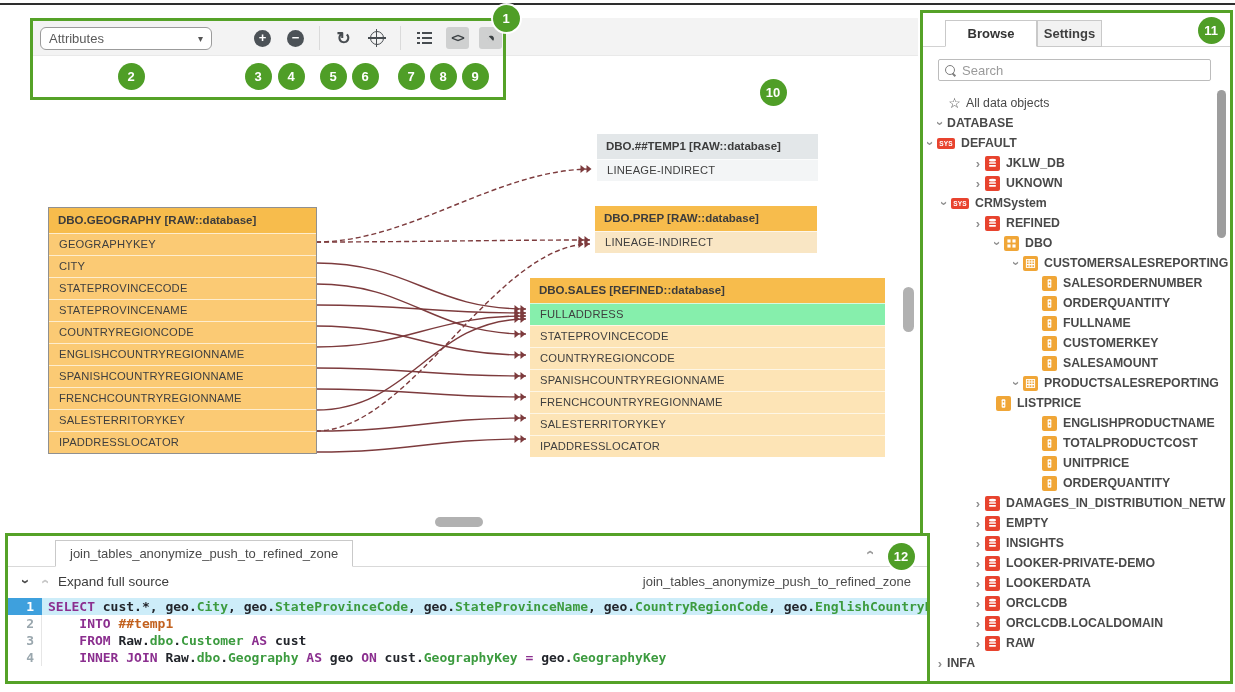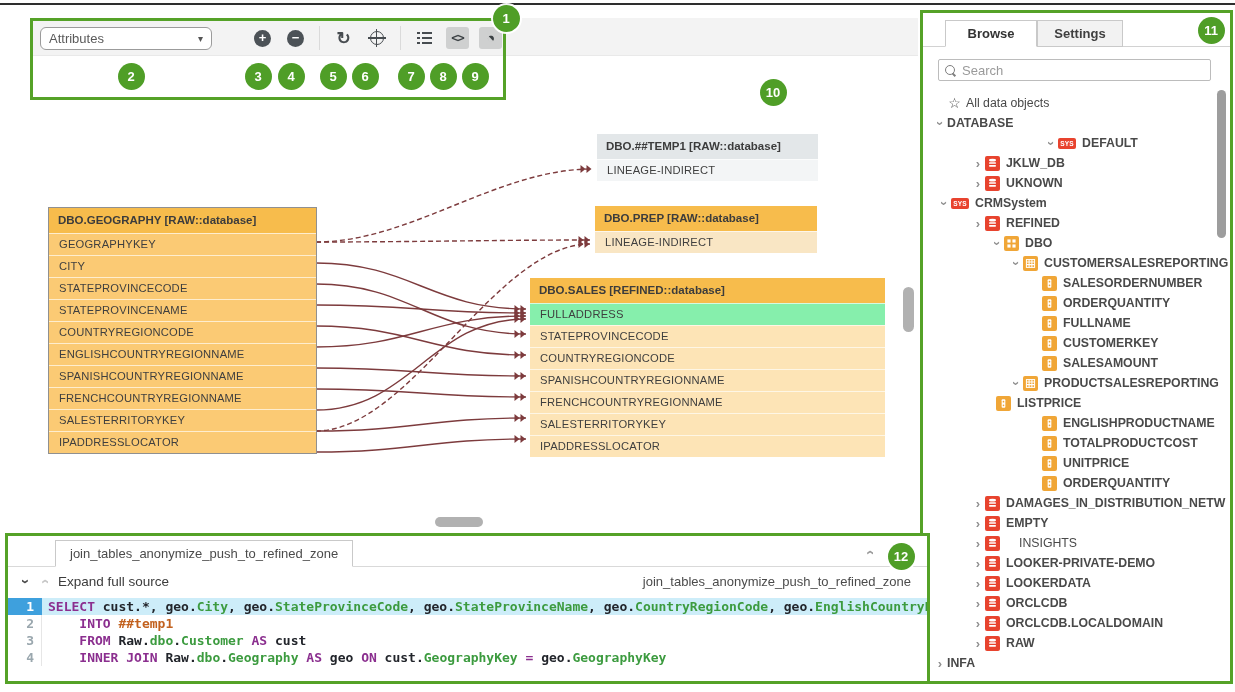--- a/index.html
+++ b/index.html
@@ -40,21 +40,21 @@
   .node.bordered{border:1px solid #909090;}
   .node-header{height:25px;line-height:25px;font-size:11.5px;font-weight:bold;color:#3c3c3c;padding-left:9px;white-space:nowrap;overflow:hidden;}
   .node-row{height:21px;line-height:21px;font-size:11.2px;color:#3f3f3f;padding-left:10px;letter-spacing:.2px;white-space:nowrap;border-top:1px solid rgba(255,255,255,.65);}
   .vscroll{position:absolute;left:903px;top:287px;width:11px;height:45px;background:#b1b1b1;border-radius:6px;z-index:4;cursor:pointer;}
   .hscroll{position:absolute;left:435px;top:517px;width:48px;height:10px;background:#b1b1b1;border-radius:5px;z-index:4;cursor:pointer;}
   
   .right-panel{position:absolute;left:920px;top:10px;width:313px;height:674px;background:#fff;border:3px solid #55a228;box-sizing:border-box;overflow:hidden;z-index:5;}
   .rp-tabs{position:absolute;left:0;top:7px;width:100%;height:27px;border-bottom:1px solid #d2d2d2;box-sizing:border-box;}
   .rtab{position:absolute;top:0;height:27px;line-height:26px;text-align:center;font-size:13px;box-sizing:border-box;cursor:pointer;}
   .rtab.active{left:22px;width:92px;background:#fff;border:1px solid #c9c9c9;border-bottom:1px solid #fff;font-weight:bold;color:#333;z-index:2;}
-  .rtab.idle{left:114px;width:86px;background:#f2f2f2;border:1px solid #c9c9c9;color:#3f3f3f;font-weight:bold;}
+  .rtab.idle{left:114px;width:65px;background:#f2f2f2;border:1px solid #c9c9c9;color:#3f3f3f;font-weight:bold;}
   .searchbox{position:absolute;left:15px;top:46px;width:273px;height:22px;border:1px solid #bcbcbc;border-radius:2px;background:#fff;display:flex;align-items:center;box-sizing:border-box;}
   .mag{width:8px;height:8px;border:1.5px solid #7e7e7e;border-radius:50%;position:relative;margin:0 5px 0 6px;flex:none;}
   .mag::after{content:'';position:absolute;width:1.5px;height:4px;background:#7e7e7e;left:7px;top:7px;transform:rotate(-45deg);}
   .searchbox input{border:0;outline:0;flex:1;font-size:13px;color:#444;font-family:inherit;background:transparent;}
   .searchbox input::placeholder{color:#9a9a9a;}
   #tree{position:absolute;left:0;top:80px;width:100%;}
   .trow{display:flex;align-items:center;height:20px;white-space:nowrap;cursor:pointer;}
   .chev{width:14px;flex:none;color:#8f8f8f;font-size:13px;font-weight:bold;display:flex;justify-content:center;line-height:1;}
   .chev.open{transform:rotate(90deg);}
   .t-ico{flex:none;width:15px;height:15px;border-radius:2px;margin-right:6px;display:inline-flex;align-items:center;justify-content:center;overflow:hidden;}
@@ -195,21 +195,21 @@
   <div id="tree">
       <div class="trow" style="padding-left: 10px;">
         <span class="chev"></span>
         <span class="t-ico tic-star">☆</span>
         <span class="tlabel" style="font-weight: 400;">All data objects</span>
       </div>
       <div class="trow" style="padding-left: 10px;">
         <span class="chev open">›</span>
         <span class="tlabel" style="font-weight: 700;">DATABASE</span>
       </div>
-      <div class="trow" style="padding-left: 29px; justify-content: center;">
+      <div class="trow" style="">
         <span class="chev open">›</span>
         <span class="t-ico tic-sys">SYS</span>
         <span class="tlabel" style="font-weight: 700;">DEFAULT</span>
       </div>
       <div class="trow" style="padding-left: 48px;">
         <span class="chev">›</span>
         <span class="t-ico tic-red">
           <svg viewBox="0 0 14 14">
             <g fill="#fff">
               <ellipse cx="7" cy="3.4" rx="3.8" ry="1.5"></ellipse>
@@ -433,21 +433,21 @@
         <span class="chev">›</span>
         <span class="t-ico tic-red">
           <svg viewBox="0 0 14 14">
             <g fill="#fff">
               <ellipse cx="7" cy="3.4" rx="3.8" ry="1.5"></ellipse>
               <rect x="3.2" y="5.6" width="7.6" height="1.8" rx="0.9"></rect>
               <rect x="3.2" y="8.6" width="7.6" height="1.8" rx="0.9"></rect>
             </g>
           </svg>
         </span>
-        <span class="tlabel" style="font-weight: 400; margin-left: 13px;">INSIGHTS</span>
+        <span class="tlabel" style="font-weight: 700;">INSIGHTS</span>
       </div>
       <div class="trow" style="padding-left: 48px;">
         <span class="chev">›</span>
         <span class="t-ico tic-red">
           <svg viewBox="0 0 14 14">
             <g fill="#fff">
               <ellipse cx="7" cy="3.4" rx="3.8" ry="1.5"></ellipse>
               <rect x="3.2" y="5.6" width="7.6" height="1.8" rx="0.9"></rect>
               <rect x="3.2" y="8.6" width="7.6" height="1.8" rx="0.9"></rect>
             </g>

